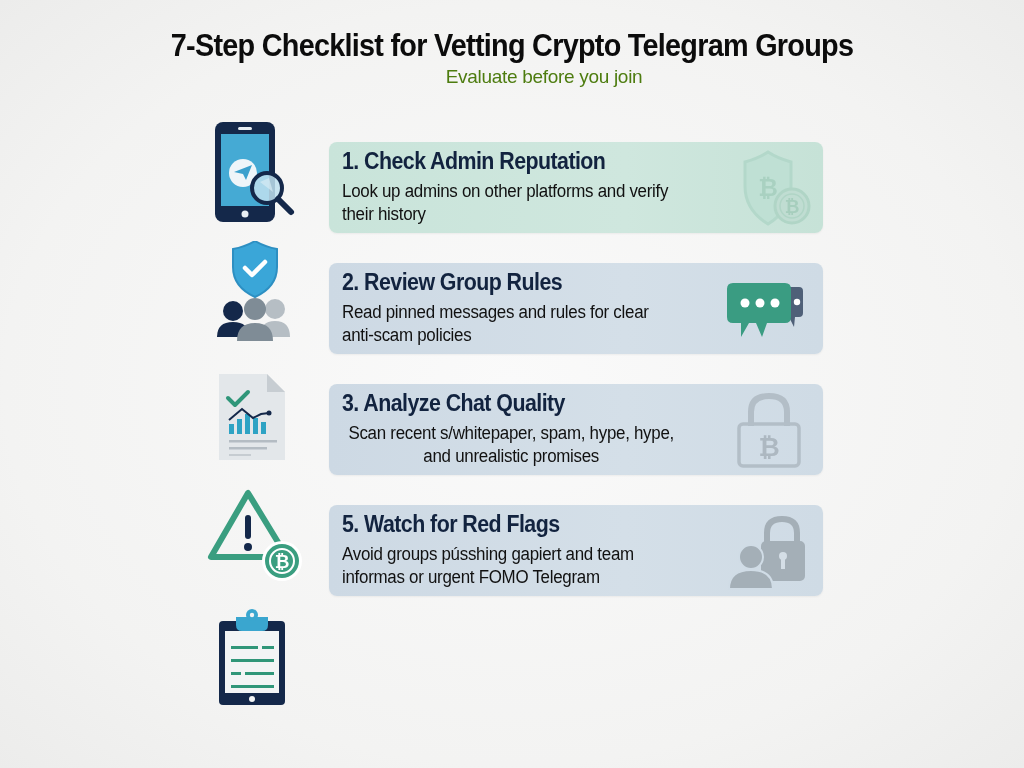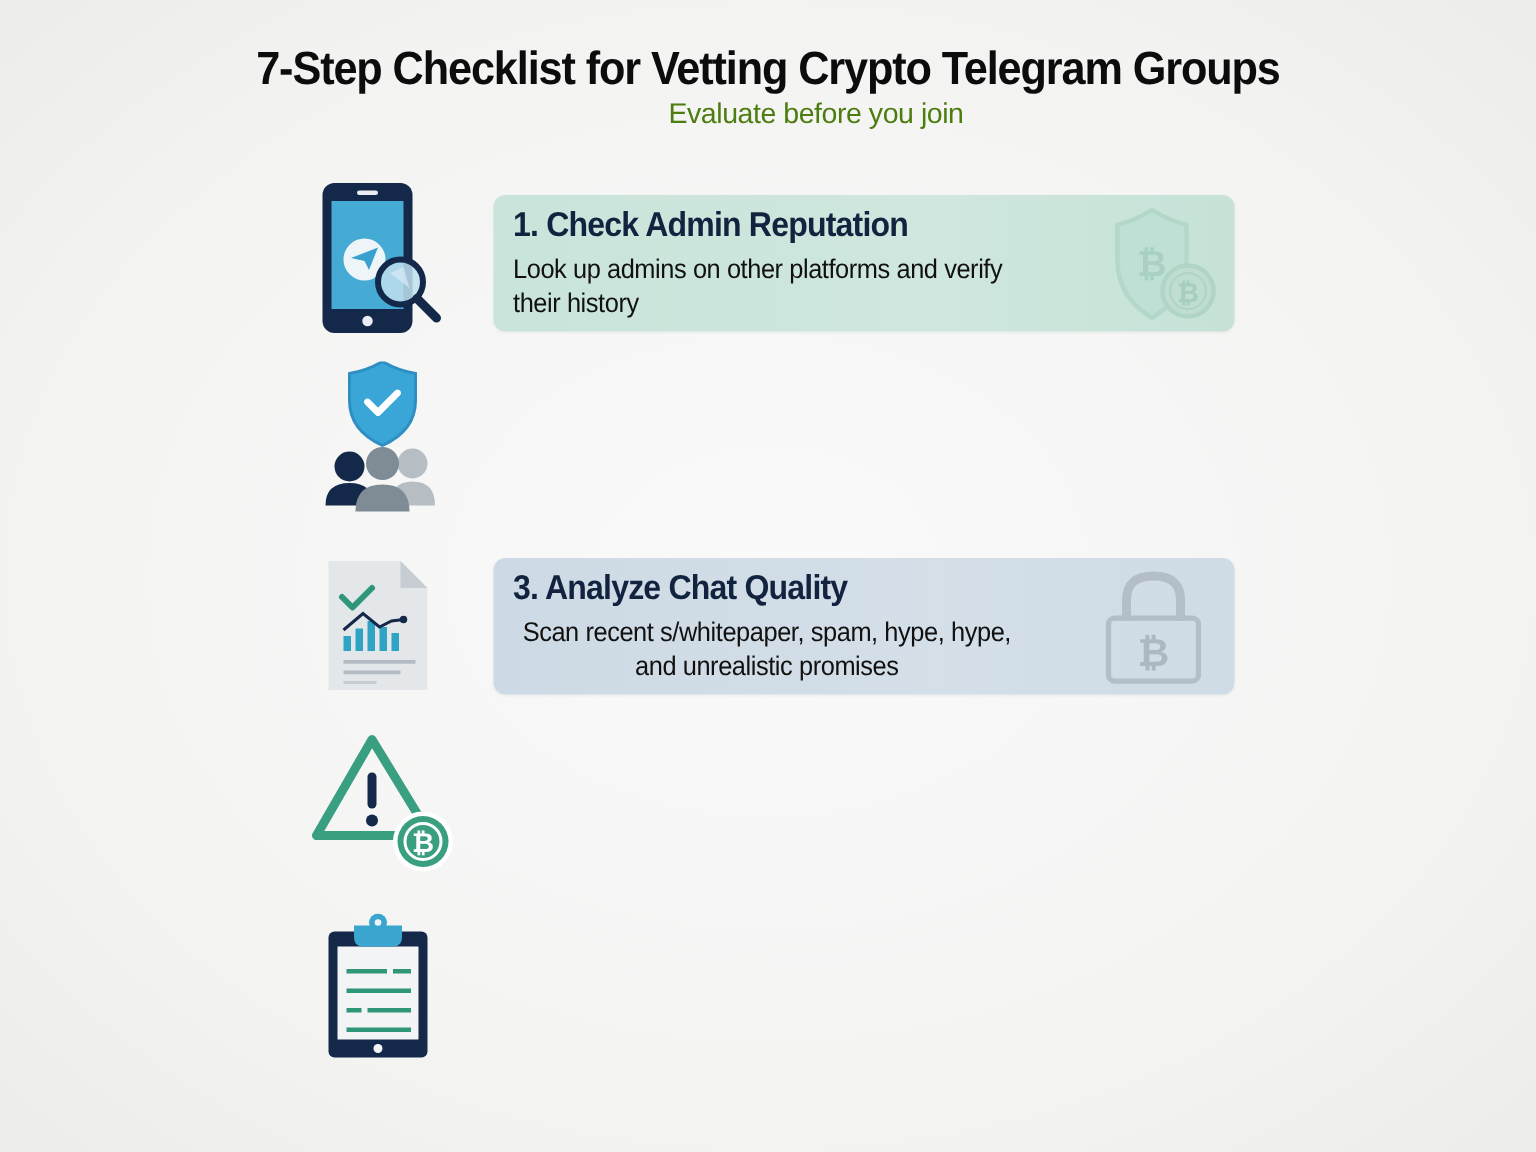--- a/index.html
+++ b/index.html
@@ -16,21 +16,21 @@
     transform: scaleX(0.93);
   }
   .subtitle {
     position: absolute; left: 0; top: 66px; width: 1024px; text-align: center;
     font-size: 19px; color: #4d7c0f; letter-spacing: -0.3px; margin-left: 32px;
   }
   .row { position: absolute; left: 0; width: 1024px; height: 96px; }
   .icon-left { position: absolute; left: 205px; top: 0; width: 110px; height: 100px; }
   .card {
     position: absolute; left: 329px; width: 494px; height: 91px;
-    border-radius: 8px; top: 4px;
+    border-radius: 8px; top: 16px;
     box-shadow: 0 1px 2px rgba(0,0,0,0.05);
   }
   .card.green { background: linear-gradient(90deg, #c9e4da 0%, #cfe7de 60%, #c6e2d7 100%); }
   .card.blue  { background: linear-gradient(90deg, #cdd9e4 0%, #d4dfe8 60%, #cfdbe5 100%); }
   .card-title {
     position: absolute; left: 13px; top: 6px;
     font-weight: bold; font-size: 23px; color: #12233f; letter-spacing: -0.6px;
     transform-origin: left center; transform: scaleX(0.93);
     white-space: nowrap;
   }
@@ -83,20 +83,34 @@
       <path d="M28 8 Q40 6 50 0 Q60 6 72 8 L72 26 Q72 46 50 56 Q28 46 28 26 Z" fill="#3aa6d8" stroke="#2d8fc2" stroke-width="2"></path>
       <path d="M40 27 L47 34 L60 21" fill="none" stroke="#ffffff" stroke-width="4.5" stroke-linecap="round" stroke-linejoin="round"></path>
       <circle cx="70" cy="68" r="10" fill="#b6bec4"></circle>
       <path d="M55 96 Q55 80 70 80 Q85 80 85 96 Z" fill="#b6bec4"></path>
       <circle cx="28" cy="70" r="10" fill="#14284a"></circle>
       <path d="M12 96 Q12 81 28 81 Q44 81 44 96 Z" fill="#14284a"></path>
       <circle cx="50" cy="68" r="11" fill="#7f8c96"></circle>
       <path d="M32 100 Q32 82 50 82 Q68 82 68 100 Z" fill="#7f8c96"></path>
     </svg>
   </div>
+  <div class="card blue">
+    <div class="card-title">2. Review Group Rules</div>
+    <div class="card-desc">Read pinned messages and rules for clear anti-scam policies</div>
+    <div class="card-icon">
+      <svg width="100" height="84" viewBox="0 0 100 84">
+        <path d="M68 20 L84 20 Q88 20 88 24 L88 46 Q88 50 84 50 L80 50 L79 60 L74 50 Z" fill="#4f6078"></path>
+        <circle cx="82" cy="35" r="3.2" fill="#ffffff"></circle>
+        <path d="M18 16 L70 16 Q76 16 76 22 L76 50 Q76 56 70 56 L52 56 L47 70 L41 56 L34 56 L26 70 L26 56 L18 56 Q12 56 12 50 L12 22 Q12 16 18 16 Z" fill="#3a9c82"></path>
+        <circle cx="30" cy="36" r="4.5" fill="#ffffff"></circle>
+        <circle cx="45" cy="36" r="4.5" fill="#ffffff"></circle>
+        <circle cx="60" cy="36" r="4.5" fill="#ffffff"></circle>
+      </svg>
+    </div>
+  </div>
 </div>
 
 <div class="row" style="top:368px;text-align:center;">
   <div class="icon-left" style="top:4px;">
     <svg width="100" height="92" viewBox="0 0 100 92">
       <path d="M14 2 L62 2 L80 20 L80 88 L14 88 Z" fill="#e3e7ea"></path>
       <path d="M62 2 L62 20 L80 20 Z" fill="#c7cdd2"></path>
       <path d="M23 26 L30 33 L43 20" fill="none" stroke="#2f9679" stroke-width="4" stroke-linecap="round" stroke-linejoin="round"></path>
       <rect x="24" y="52" width="5" height="10" fill="#2ea3c4"></rect>
       <rect x="32" y="47" width="5" height="15" fill="#2ea3c4"></rect>
@@ -128,20 +142,34 @@
     <svg width="110" height="110" viewBox="0 0 110 110">
       <path d="M43 10 L6 74 L82 74 Z" fill="none" stroke="#3a9e80" stroke-width="6" stroke-linejoin="round"></path>
       <rect x="40" y="32" width="6" height="24" rx="3" fill="#14284a"></rect>
       <circle cx="43" cy="64" r="4" fill="#14284a"></circle>
       <circle cx="77" cy="78" r="20" fill="#ffffff"></circle>
       <circle cx="77" cy="78" r="17" fill="#3a9e80"></circle>
       <circle cx="77" cy="78" r="12" fill="none" stroke="#ffffff" stroke-width="2"></circle>
       <text x="77" y="85" text-anchor="middle" font-family="Liberation Sans, sans-serif" font-weight="bold" font-size="18" fill="#ffffff">₿</text>
     </svg>
   </div>
+  <div class="card blue">
+    <div class="card-title">5. Watch for Red Flags</div>
+    <div class="card-desc">Avoid groups pússhing gapiert and team informas or urgent FOMO Telegram</div>
+    <div class="card-icon">
+      <svg width="100" height="84" viewBox="0 0 100 84">
+        <path d="M52 34 L52 24 Q52 10 67 10 Q82 10 82 24 L82 34" fill="none" stroke="#a4afb7" stroke-width="6"></path>
+        <rect x="46" y="32" width="44" height="40" rx="5" fill="#a4afb7"></rect>
+        <circle cx="68" cy="47" r="4" fill="#d4dee6"></circle>
+        <rect x="66" y="48" width="4" height="12" fill="#d4dee6"></rect>
+        <circle cx="36" cy="48" r="12" fill="#a4afb7" stroke="#d0dce6" stroke-width="2"></circle>
+        <path d="M14 80 Q14 61 36 61 Q58 61 58 80 Z" fill="#a4afb7" stroke="#d0dce6" stroke-width="2"></path>
+      </svg>
+    </div>
+  </div>
 </div>
 
 <div class="row" style="top:609px;">
   <div class="icon-left" style="top:0px;">
     <svg width="100" height="100" viewBox="0 0 100 100">
       <rect x="14" y="12" width="66" height="84" rx="4" fill="#14284a"></rect>
       <rect x="20" y="22" width="54" height="62" fill="#f2f4f5"></rect>
       <path d="M31 8 L63 8 L63 16 Q63 22 57 22 L37 22 Q31 22 31 16 Z" fill="#3aa6cf"></path>
       <circle cx="47" cy="6" r="6" fill="#3aa6cf"></circle>
       <circle cx="47" cy="6" r="2.2" fill="#f2f4f5"></circle>

